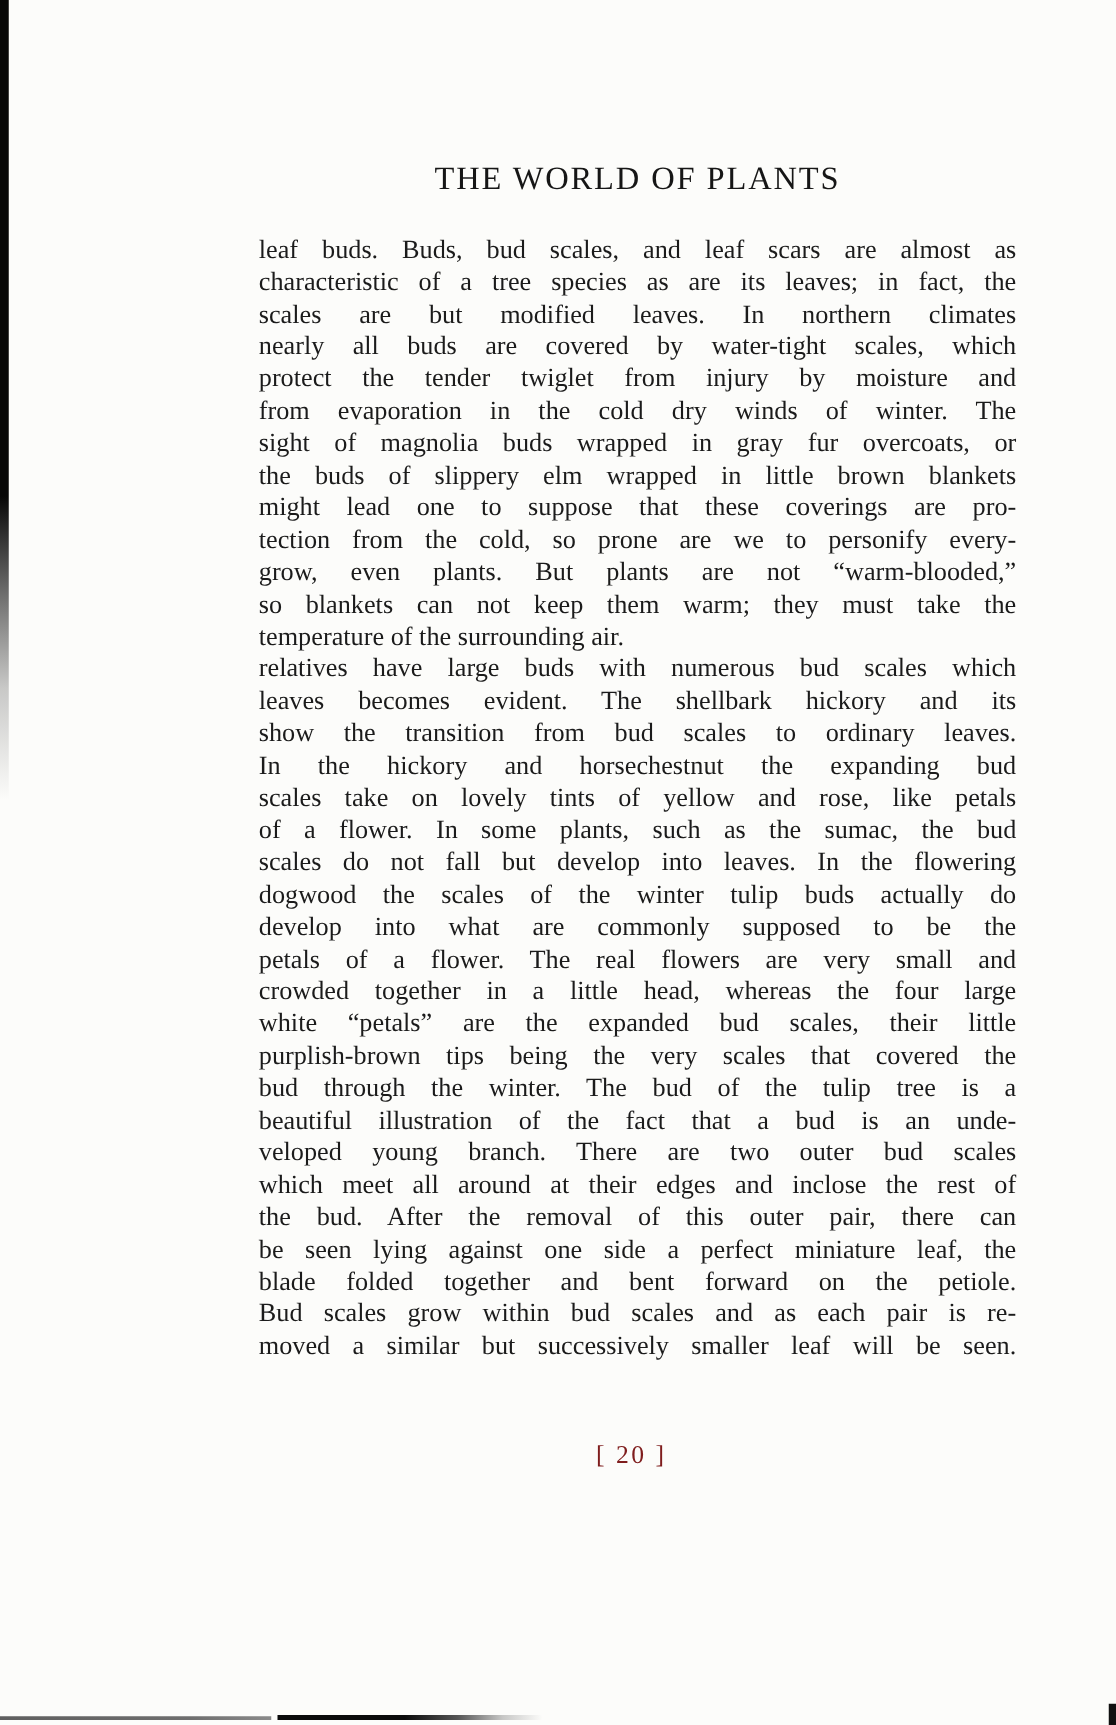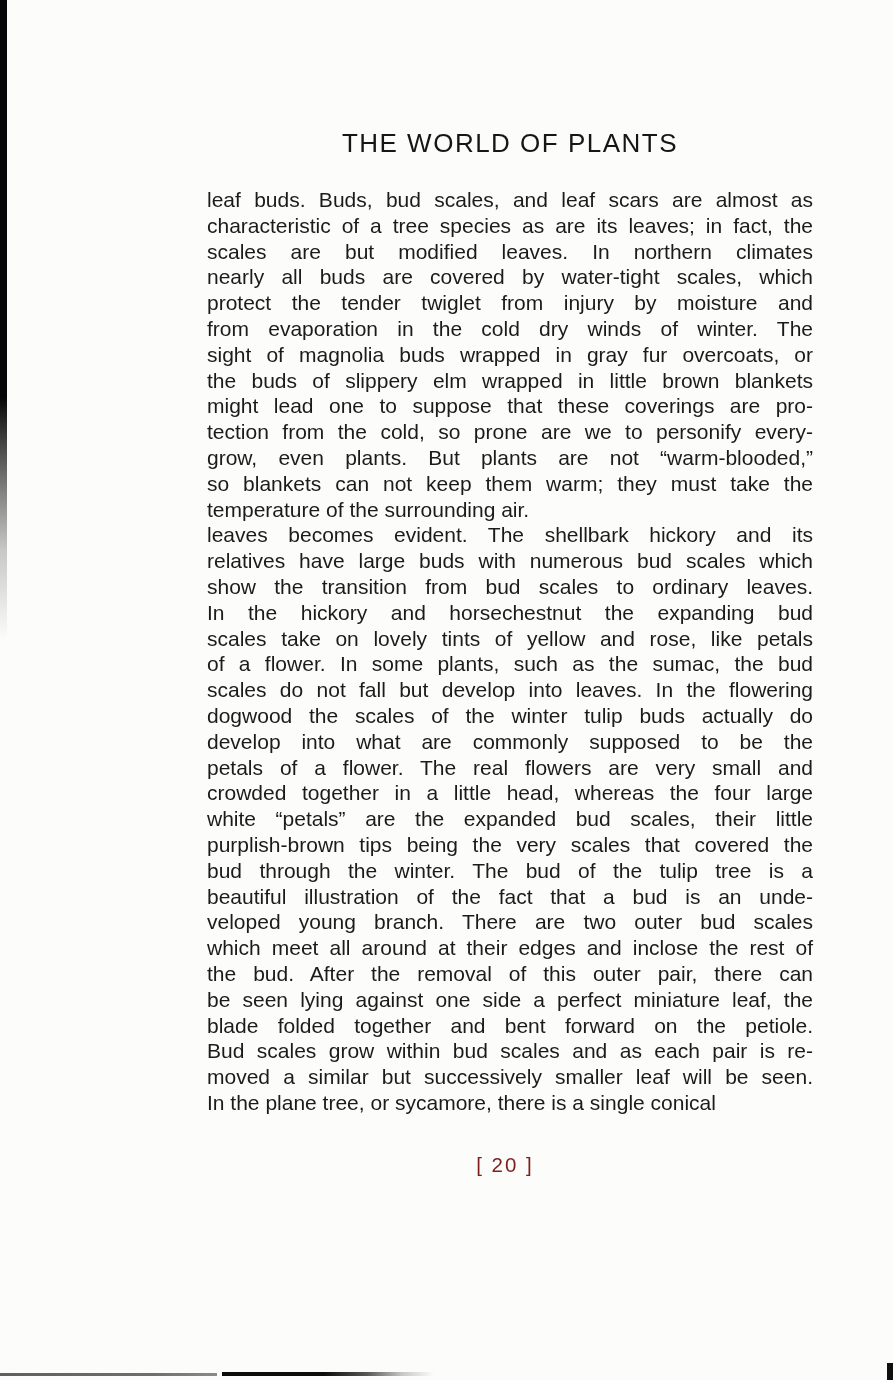--- a/index.html
+++ b/index.html
@@ -6,21 +6,21 @@
     margin: 0;
     padding: 0;
     background: #e8e8e6;
   }
   .page {
     position: relative;
     width: 893px;
     height: 1380px;
     background: #fcfcfa;
     overflow: hidden;
-    font-family: Liberation Sans, sans-serif;
+    font-family: Liberation Serif, serif;
     color: #1b1b1b;
   }
   
   .scan-bar-left {
     position: absolute;
     left: 0;
     top: 0;
     width: 7px;
     height: 640px;
     background: linear-gradient(to bottom,
@@ -120,43 +120,42 @@
       <div class="line">nearly all buds are covered by water-tight scales, which</div>
       <div class="line">protect the tender twiglet from injury by moisture and</div>
       <div class="line">from evaporation in the cold dry winds of winter.  The</div>
       <div class="line">sight of magnolia buds wrapped in gray fur overcoats, or</div>
       <div class="line">the buds of slippery elm wrapped in little brown blankets</div>
       <div class="line">might lead one to suppose that these coverings are pro-</div>
       <div class="line">tection from the cold, so prone are we to personify every-</div>
       <div class="line">grow, even plants.  But plants are not “warm-blooded,”</div>
       <div class="line">so blankets can not keep them warm; they must take the</div>
       <div class="line last">temperature of the surrounding air.</div>
+      <div class="line">relatives have large buds with numerous bud scales which</div>
       <div class="line">leaves becomes evident.  The shellbark hickory and its</div>
-      <div class="line">relatives have large buds with numerous bud scales which</div>
       <div class="line">show the transition from bud scales to ordinary leaves.</div>
       <div class="line">In the hickory and horsechestnut the expanding bud</div>
       <div class="line">scales take on lovely tints of yellow and rose, like petals</div>
       <div class="line">of a flower.  In some plants, such as the sumac, the bud</div>
       <div class="line">scales do not fall but develop into leaves.  In the flowering</div>
       <div class="line">dogwood the scales of the winter tulip buds actually do</div>
       <div class="line">develop into what are commonly supposed to be the</div>
       <div class="line">petals of a flower.  The real flowers are very small and</div>
       <div class="line">crowded together in a little head, whereas the four large</div>
       <div class="line">white “petals” are the expanded bud scales, their little</div>
       <div class="line">purplish-brown tips being the very scales that covered the</div>
       <div class="line">bud through the winter.  The bud of the tulip tree is a</div>
       <div class="line">beautiful illustration of the fact that a bud is an unde-</div>
       <div class="line">veloped young branch.  There are two outer bud scales</div>
       <div class="line">which meet all around at their edges and inclose the rest of</div>
       <div class="line">the bud.  After the removal of this outer pair, there can</div>
       <div class="line">be seen lying against one side a perfect miniature leaf, the</div>
       <div class="line">blade folded together and bent forward on the petiole.</div>
       <div class="line">Bud scales grow within bud scales and as each pair is re-</div>
       <div class="line">moved a similar but successively smaller leaf will be seen.</div>
-      <div class="line last">In the plane tree, or sycamore, there is a single conical</div>
     </div>
 
   <div class="page-number">[ 20 ]</div>
 
   <div class="scan-line-bottom-gray"></div>
 
   <div class="scan-line-bottom-black"></div>
 
   <div class="scan-mark-corner"></div>
 

